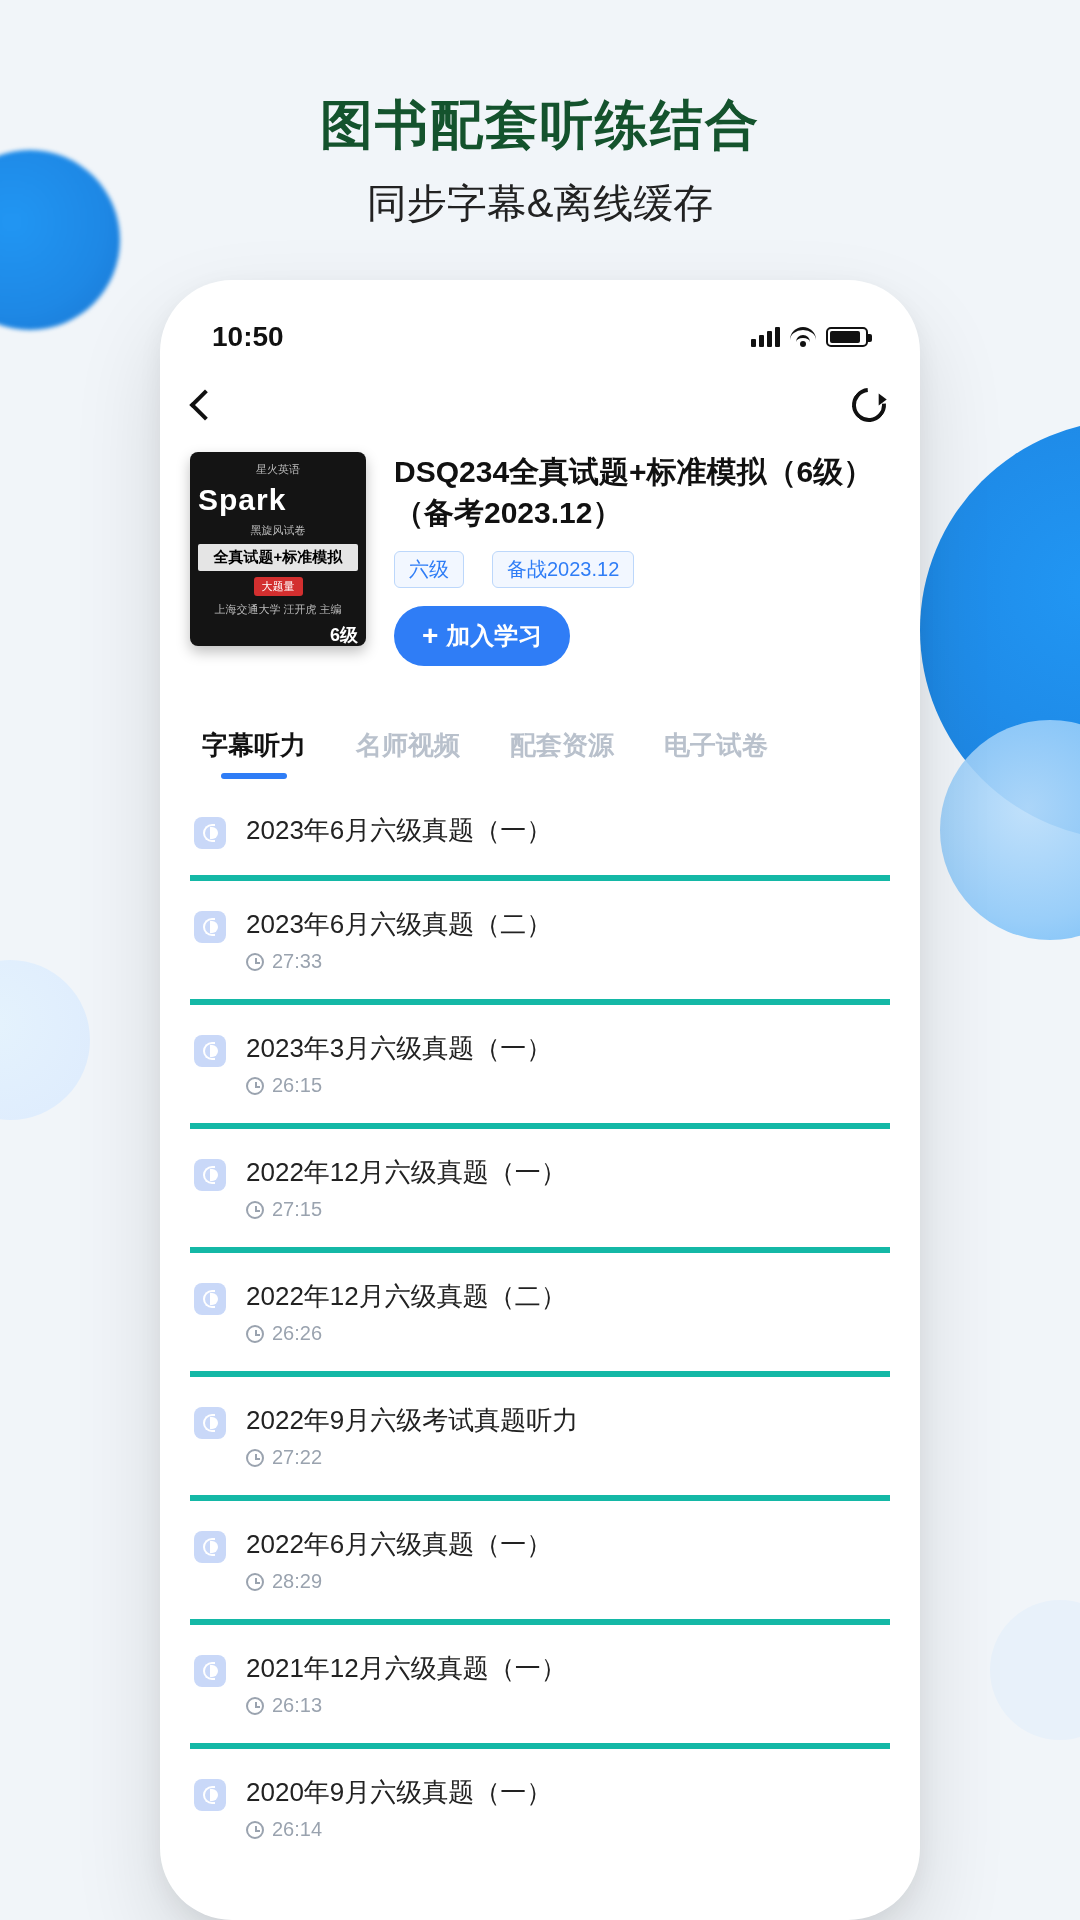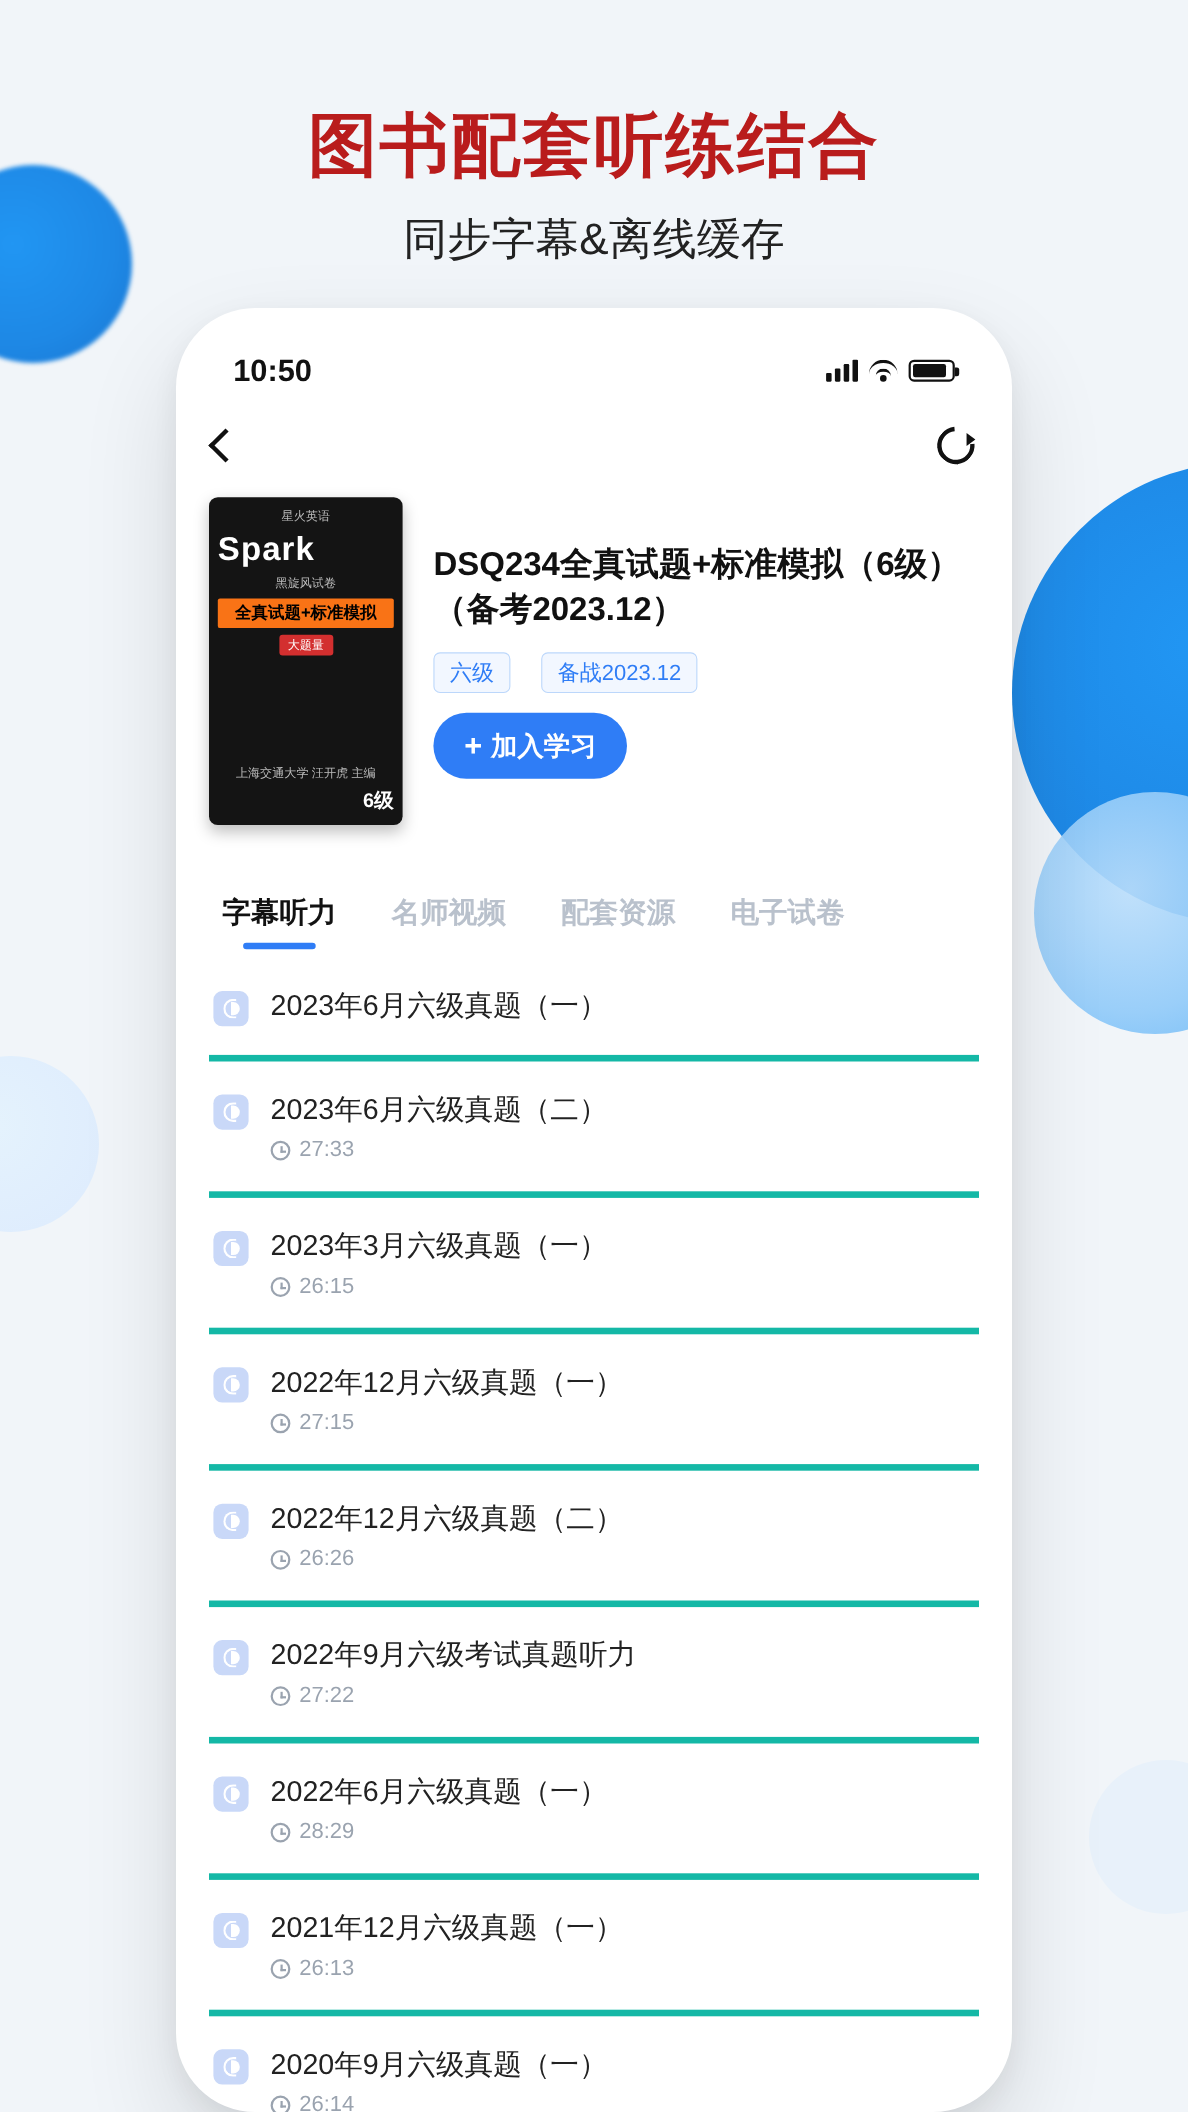--- a/index.html
+++ b/index.html
@@ -9,21 +9,21 @@
   
   .bg-circle { position: absolute; border-radius: 50%; }
   .bg-circle.c1 { width: 180px; height: 180px; left: -60px; top: 150px; background: radial-gradient(circle at 40% 40%, #2196f3 0%, #1e88e5 60%, #1976d2 100%); filter: blur(2px); }
   .bg-circle.c2 { width: 420px; height: 420px; right: -260px; top: 420px; background: radial-gradient(circle at 40% 40%, #2196f3 0%, #1e88e5 60%, #1976d2 100%); }
   .bg-circle.c2b{ width: 220px; height: 220px; right: -80px; top: 720px; background: radial-gradient(circle at 40% 40%, #bbdefb 0%, #90caf9 60%, #64b5f6 100%); opacity: .9; }
   .bg-circle.c3 { width: 160px; height: 160px; left: -70px; top: 960px; background: radial-gradient(circle at 40% 40%, #e3f2fd 0%, #dbeafe 100%); opacity: .9; }
   .bg-circle.c4 { width: 140px; height: 140px; right: -50px; top: 1600px; background:#e8f1fa; }
 
   
   .hero { position: absolute; top: 90px; left: 0; right: 0; text-align: center; z-index: 2; }
-  .hero h1 { font-size: 63px; font-weight: 800; letter-spacing: 2px; color: #b91c1c; }
+  .hero h1 { font-size: 53px; font-weight: 800; letter-spacing: 2px; color: #14532d; }
   .hero h2 { margin-top: 14px; font-size: 40px; font-weight: 500; color: #222; }
 
   
   .phone {
     position: absolute; left: 50%; top: 280px; transform: translateX(-50%);
     width: 760px; height: 1640px;
     border-radius: 72px; background: #fff;
     box-shadow: 0 40px 90px rgba(0,0,0,.12), 0 8px 24px rgba(0,0,0,.06);
     overflow: hidden; z-index: 3;
   }
@@ -45,23 +45,23 @@
   .batt i{position:absolute;left:2px;top:2px;bottom:2px;width:80%;background:#111;border-radius:2px;}
 
   
   .navrow { display:flex; align-items:center; justify-content:space-between; margin-top: 28px; padding: 0 4px; }
   .chevron { width: 22px; height: 22px; border-left: 4px solid #111; border-bottom: 4px solid #111; transform: rotate(45deg); }
   .refresh { width: 34px; height: 34px; border: 4px solid #111; border-radius: 50%; border-top-color: transparent; transform: rotate(40deg); position:relative; }
   .refresh::after{content:"";position:absolute;top:-6px;right:2px;width:0;height:0;border-left:8px solid #111;border-top:6px solid transparent;border-bottom:6px solid transparent;transform:rotate(-40deg);}
 
   
   .bookrow { display:flex; gap: 28px; margin-top: 30px; }
-  .cover { width: 176px; height: 298px; background:#141414; border-radius: 8px; color:#fff; padding:10px 8px; font-size:12px; display:flex; flex-direction:column; gap:6px; box-shadow: 0 6px 14px rgba(0,0,0,.25); }
+  .cover { width: 176px; height: 194px; background:#141414; border-radius: 8px; color:#fff; padding:10px 8px; font-size:12px; display:flex; flex-direction:column; gap:6px; box-shadow: 0 6px 14px rgba(0,0,0,.25); }
   .cover .brand{font-family: Arial Black, Arial; font-size:30px; font-weight:900; letter-spacing:1px;}
-  .cover .yellow{background:#f97316;color:#000;font-weight:700;text-align:center;font-size:15px;padding:4px 0;border-radius:2px;}
+  .cover .yellow{background:#e5e5e5;color:#000;font-weight:700;text-align:center;font-size:15px;padding:4px 0;border-radius:2px;}
   .cover .redtag{display:inline-block;background:#d32f2f;color:#fff;font-size:11px;padding:2px 8px;border-radius:3px;align-self:center;}
   .cover .thin{color:#bbb;font-size:11px;text-align:center;}
   .cover .grade{align-self:flex-end;font-size:18px;font-weight:700;}
 
   .bookmeta { flex:1; display:flex; flex-direction:column; gap:18px;justify-content:center; }
   .booktitle { font-size: 30px; font-weight: 700; color:#111; line-height:1.35; }
   .tags { display:flex; gap:28px; }
   .tag { font-size:20px; color:#2f7df6; border:1px solid #bcd7fb; background:#f2f7ff; padding:4px 14px; border-radius:6px; }
   .addbtn { align-self:flex-start; background:#2f7df6; color:#fff; border:none; border-radius:999px; padding:14px 28px; font-size:24px; font-weight:600; display:flex; align-items:center; gap:8px; cursor:pointer; }
   .addbtn .plus{font-size:28px;line-height:1;}

